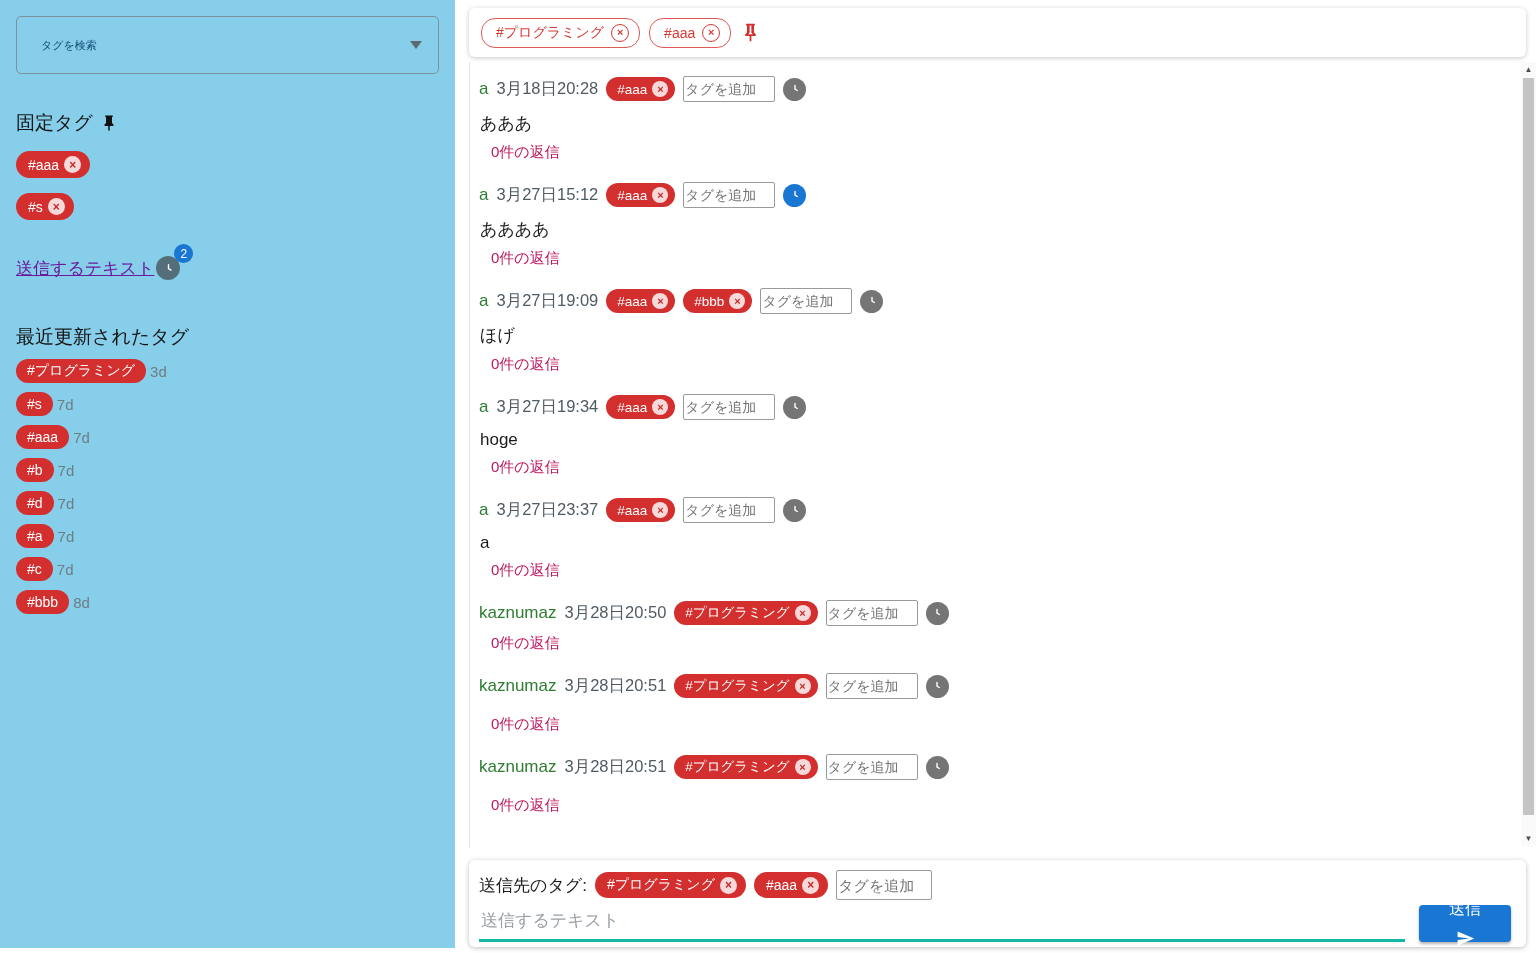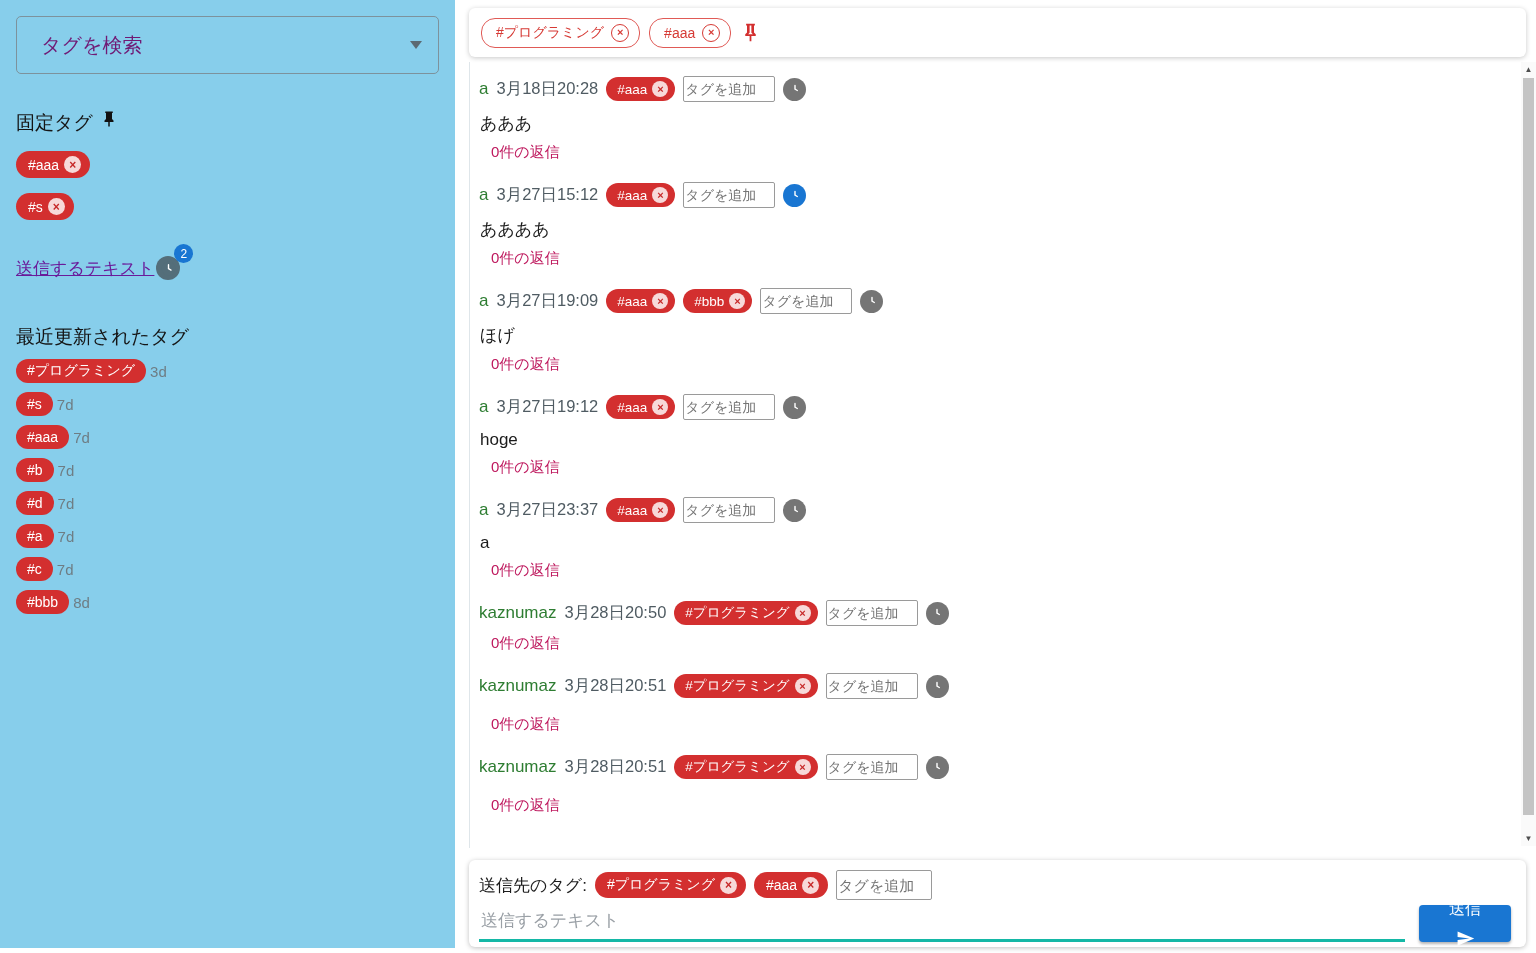--- a/index.html
+++ b/index.html
@@ -11,24 +11,24 @@
   
   .sidebar {
     position:absolute; left:0; top:0; width:455px; height:948px;
     background:#87ceeb; padding:16px;
   }
   .search-select {
     width:423px; height:58px; border:1px solid #7d929c; border-radius:5px;
     display:flex; align-items:center; justify-content:space-between;
     padding:0 16px 0 24px; cursor:pointer;
   }
-  .search-select .ph { color:#701a75; font-size:20px; }
+  .search-select .ph { color:#0c4a6e; font-size:11px; }
   .side-heading {
     margin-top:36px; font-size:19px; font-weight:500; color:#151515;
-    display:flex; align-items:flex-start; gap:7px;
+    display:flex; align-items:center; gap:7px;
   }
   .side-heading.recent { margin-top:44px; }
   .chip {
     display:inline-flex; align-items:center; gap:5px;
     background:#d32f2f; color:#fff; border-radius:14px;
     height:27px; padding:0 9px 0 12px; font-size:14px; white-space:nowrap;
   }
   .chip .close {
     width:17px; height:17px; border-radius:50%;
     background:rgba(255,255,255,0.82); color:#c62828;
@@ -312,21 +312,21 @@
             <circle cx="12" cy="12" r="11" fill="rgba(0,0,0,0)"></circle>
           </svg>
         </button>
       </div>
       <div class="msg-body">ほげ</div>
       <div class="msg-reply">0件の返信</div>
     </div>
     <div class="msg">
       <div class="msg-header">
         <span class="msg-user">a</span>
-        <span class="msg-time">3月27日19:12</span>
+        <span class="msg-time">3月27日19:34</span>
         <span class="chip">
           <span>#aaa</span>
           <span class="close">×</span>
         </span>
         <input class="add-tag" placeholder="タグを追加" style="">
         <button class="clock-btn">
           <svg width="14" height="14" viewBox="0 0 24 24">
             <circle cx="12" cy="12" r="11" fill="none"></circle>
             <path d="M12 6v6.3l4 2.3" stroke="#fff" stroke-width="2.4" fill="none" stroke-linecap="round"></path>
             <circle cx="12" cy="12" r="11" fill="rgba(0,0,0,0)"></circle>

